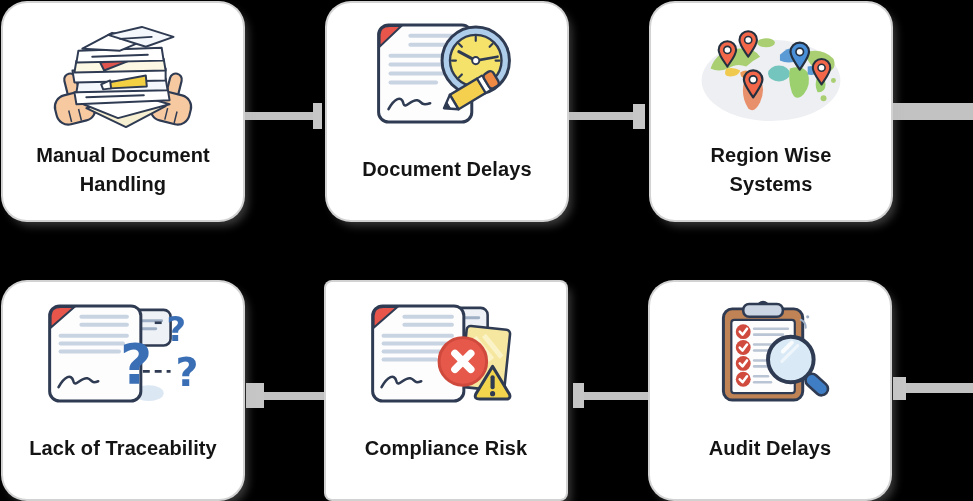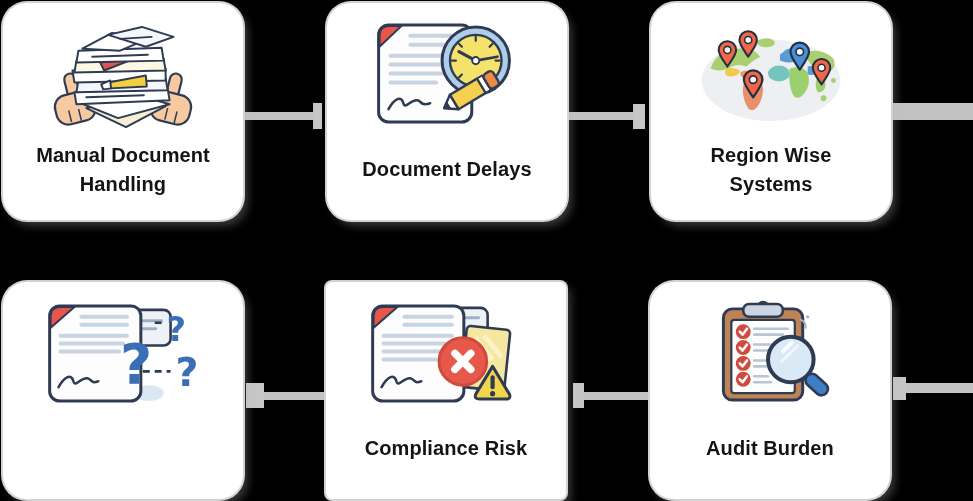--- a/index.html
+++ b/index.html
@@ -124,21 +124,21 @@
           <rect x="44" y="-8.5" width="6" height="17" fill="#ffffff" stroke-width="2"></rect>
           <rect x="50" y="-8.5" width="11" height="17" rx="4" fill="#ef8a44" stroke-width="2.4"></rect>
         </g>
       </svg>
     </div>
     <div class="label-wrap">
       <div class="label">Document Delays</div>
     </div>
   </div>
 
-  <div class="card c3" style="left:651px;top:3px;border-radius:25px;">
+  <div class="card c3" style="left:651px;top:3px;">
     <div class="illus">
       <svg viewBox="0 0 150 115">
         <ellipse cx="75" cy="64" rx="70" ry="41" fill="#edeff2"></ellipse>
         <path d="M14,52 Q20,34 40,32 Q58,30 64,40 Q56,44 50,50 Q40,46 32,52 Q22,56 14,52 Z" fill="#a9cf72"></path>
         <path d="M30,52 q8,-2 14,2 q-2,6 -10,6 q-8,0 -4,-8z" fill="#f0c94f"></path>
         <path d="M44,56 q6,-4 10,0 l-4,6 q-6,0 -6,-6z" fill="#ec9a57"></path>
         <path d="M48,64 Q58,58 64,64 Q70,72 64,86 Q58,98 52,92 Q44,80 48,64 Z" fill="#e8906c"></path>
         <ellipse cx="70" cy="26" rx="9" ry="4.5" fill="#a9cf72"></ellipse>
         <path d="M84,38 Q94,28 106,32 Q112,38 104,44 Q92,48 84,44 Z" fill="#5b9bd5"></path>
         <ellipse cx="83" cy="57" rx="11" ry="8" fill="#74c5bd"></ellipse>
@@ -195,20 +195,23 @@
         </g>
         <path d="M15,92 C21,81 28,78 30,86 C32,93 37,82 44,83 C49,84 47,89 55,86" fill="none" stroke="#2f3b52" stroke-width="2.6" stroke-linecap="round"></path>
         <g stroke="#2f3b52" stroke-width="2.6" stroke-dasharray="7 5">
           <line x1="112" y1="27" x2="124" y2="27"></line>
           <line x1="100" y1="76" x2="128" y2="76"></line>
         </g>
         <text x="124" y="45" font-size="34" font-weight="bold" fill="#3b6fb5" font-family="DejaVu Sans, sans-serif">?</text>
         <text x="77" y="88" font-size="56" font-weight="bold" fill="#3b6fb5" font-family="DejaVu Sans, sans-serif">?</text>
         <text x="133" y="91" font-size="40" font-weight="bold" fill="#3b6fb5" font-family="DejaVu Sans, sans-serif">?</text>
       </svg>
+    </div>
+    <div class="label-wrap">
+      <div class="label">Lack of Traceability</div>
     </div>
   </div>
 
   <div class="card c5" style="left:326px;top:282px;border-radius:6px;">
     <div class="illus">
       <svg viewBox="0 0 160 115">
         <rect x="86" y="12" width="36" height="30" rx="7" fill="#eef2f7" stroke="#2f3b52" stroke-width="2.6"></rect>
         <line x1="95" y1="22" x2="113" y2="22" stroke="#9fb0c6" stroke-width="3" stroke-linecap="round"></line>
         <g transform="rotate(6 120 62)">
           <rect x="98" y="32" width="44" height="62" rx="4" fill="#f6e7a0" stroke="#2f3b52" stroke-width="2.6"></rect>
@@ -270,17 +273,17 @@
         <circle cx="113" cy="21" r="1.6" fill="#9fb0c6"></circle>
         <circle cx="96" cy="64" r="23" fill="#d9eaf6" stroke="#2f3b52" stroke-width="4"></circle>
         <line x1="88" y1="56" x2="97" y2="47" stroke="#fff" stroke-width="4" opacity="0.85" stroke-linecap="round"></line>
         <line x1="87" y1="66" x2="103" y2="50" stroke="#fff" stroke-width="3" opacity="0.6" stroke-linecap="round"></line>
         <g transform="rotate(42 114 82)">
           <rect x="112" y="75.5" width="26" height="13" rx="6.5" fill="#3f7ec4" stroke="#2f3b52" stroke-width="2.6"></rect>
         </g>
       </svg>
     </div>
     <div class="label-wrap">
-      <div class="label">Audit Burden</div>
+      <div class="label">Audit Delays</div>
     </div>
   </div>
 
 </div>
 
 </body></html>

